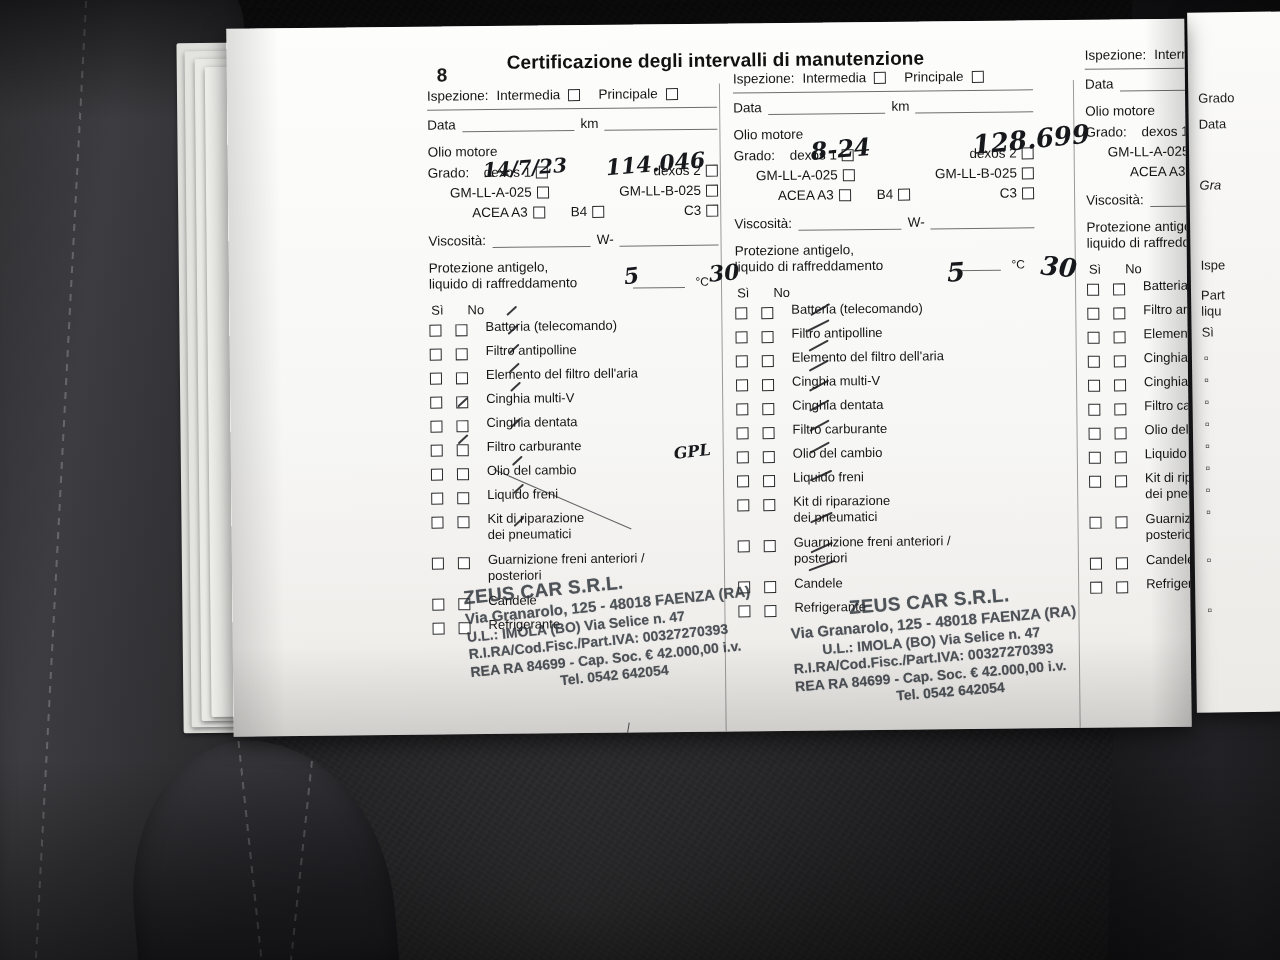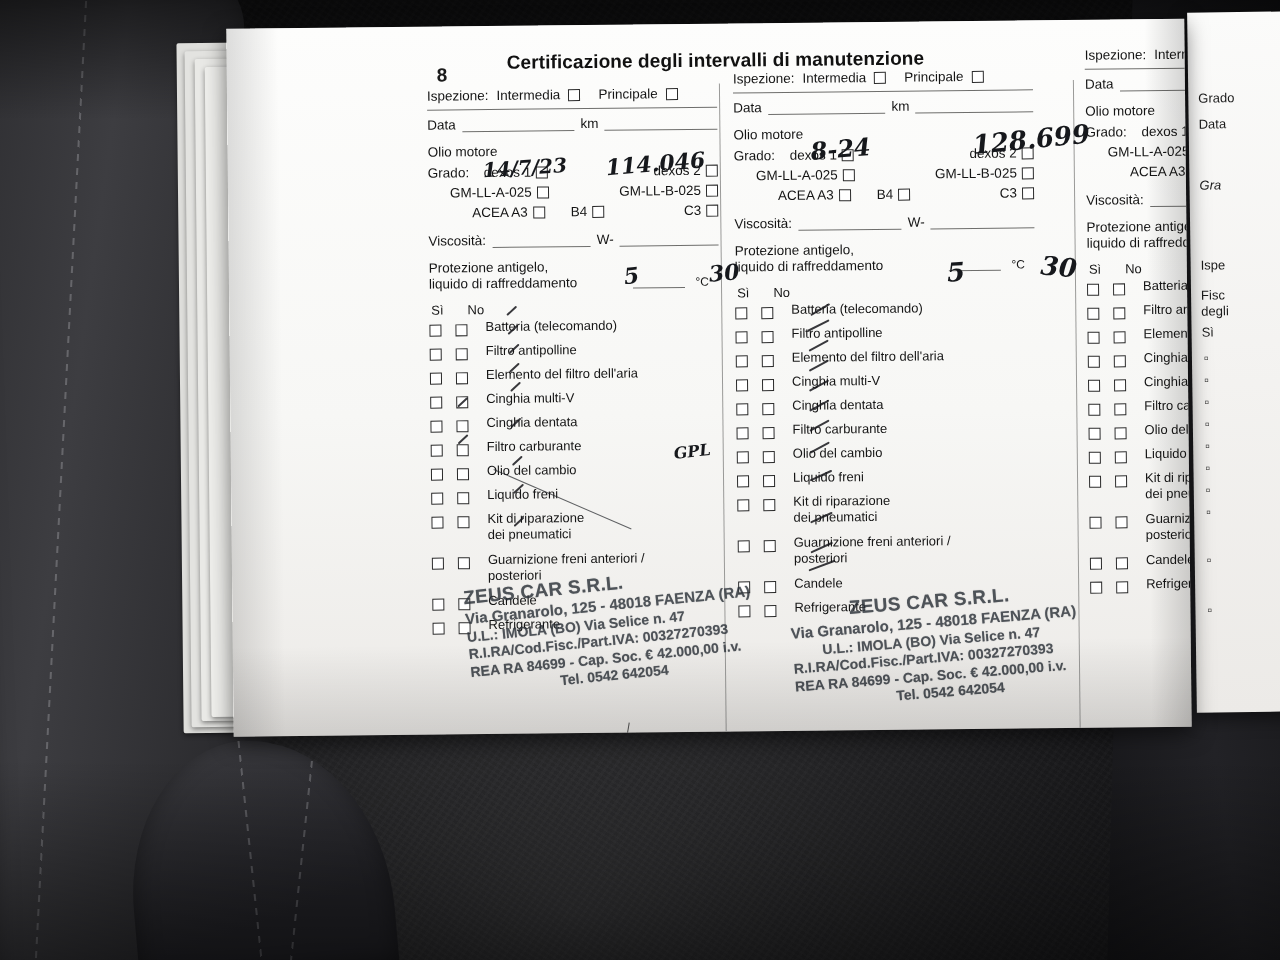--- a/index.html
+++ b/index.html
@@ -348,22 +348,22 @@
   <div class="seat-seam seam-c"></div>
   <div class="seat-right-dark"></div>
   <div class="top-shadow"></div>
   <div class="bottom-shadow"></div>
 
   <div class="page-far-right">
     <div class="fr-text" style="left:10px; top:78px;">Grado</div>
     <div class="fr-text" style="left:10px; top:104px;">Data</div>
     <div class="fr-text" style="left:10px; top:165px;font-style:italic;">Gra</div>
     <div class="fr-text" style="left:10px; top:245px;">Ispe</div>
-    <div class="fr-text" style="left:10px; top:275px;">Fisc</div>
-    <div class="fr-text" style="left:10px; top:291px;">degli</div>
+    <div class="fr-text" style="left:10px; top:275px;">Part</div>
+    <div class="fr-text" style="left:10px; top:291px;">liqu</div>
     <div class="fr-text" style="left:10px; top:312px;">Sì</div>
     <div class="fr-text" style="left:12px; top:338px;">▫</div>
     <div class="fr-text" style="left:12px; top:360px;">▫</div>
     <div class="fr-text" style="left:12px; top:382px;">▫</div>
     <div class="fr-text" style="left:12px; top:404px;">▫</div>
     <div class="fr-text" style="left:12px; top:426px;">▫</div>
     <div class="fr-text" style="left:12px; top:448px;">▫</div>
     <div class="fr-text" style="left:12px; top:470px;">▫</div>
     <div class="fr-text" style="left:12px; top:492px;">▫</div>
     <div class="fr-text" style="left:12px; top:540px;">▫</div>

